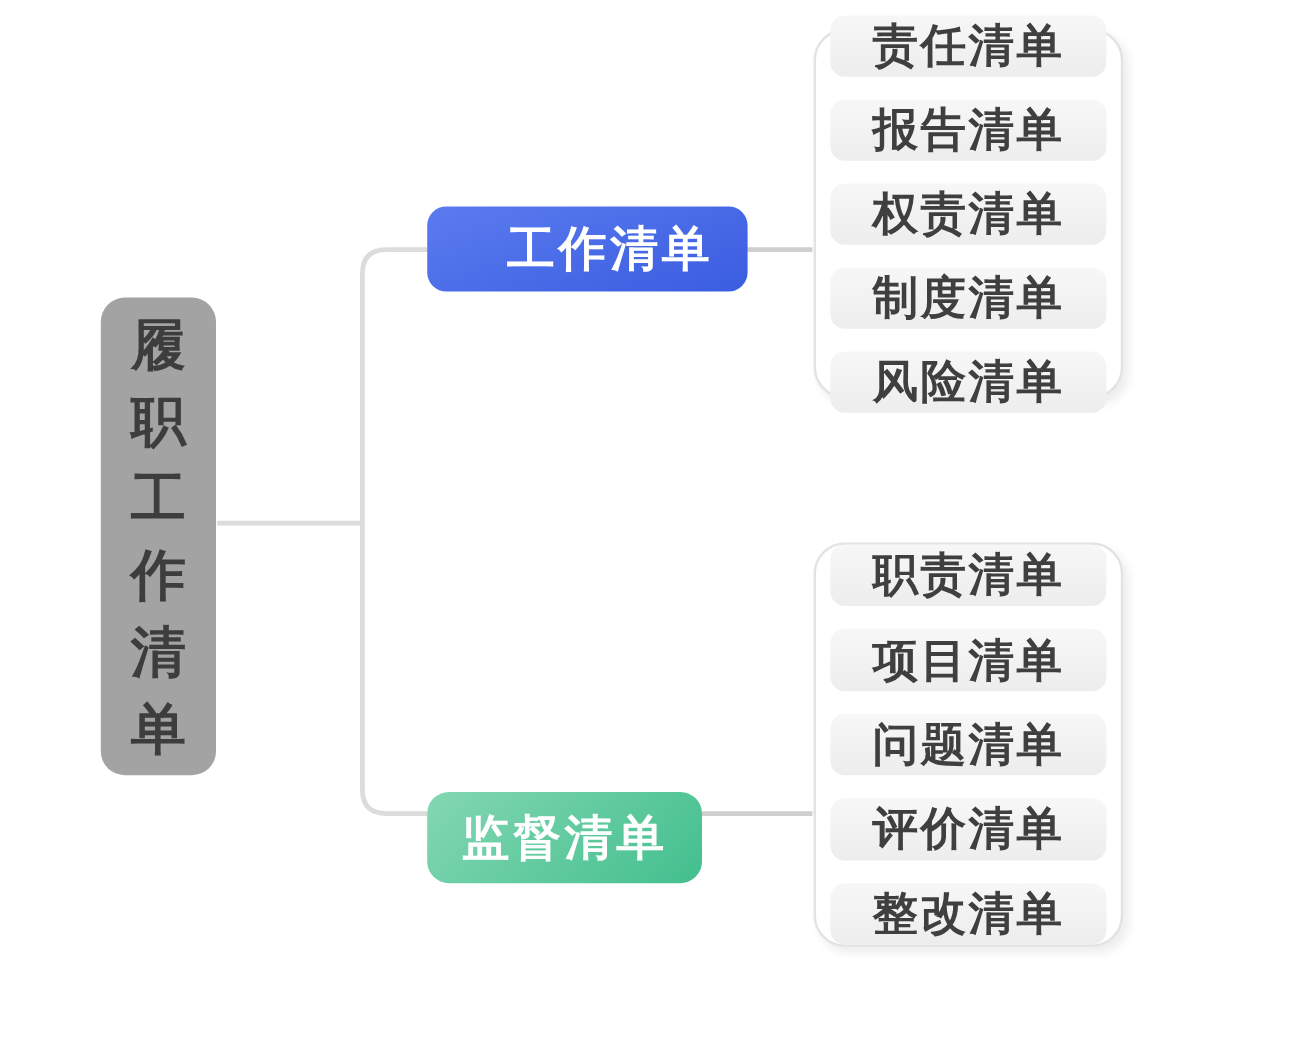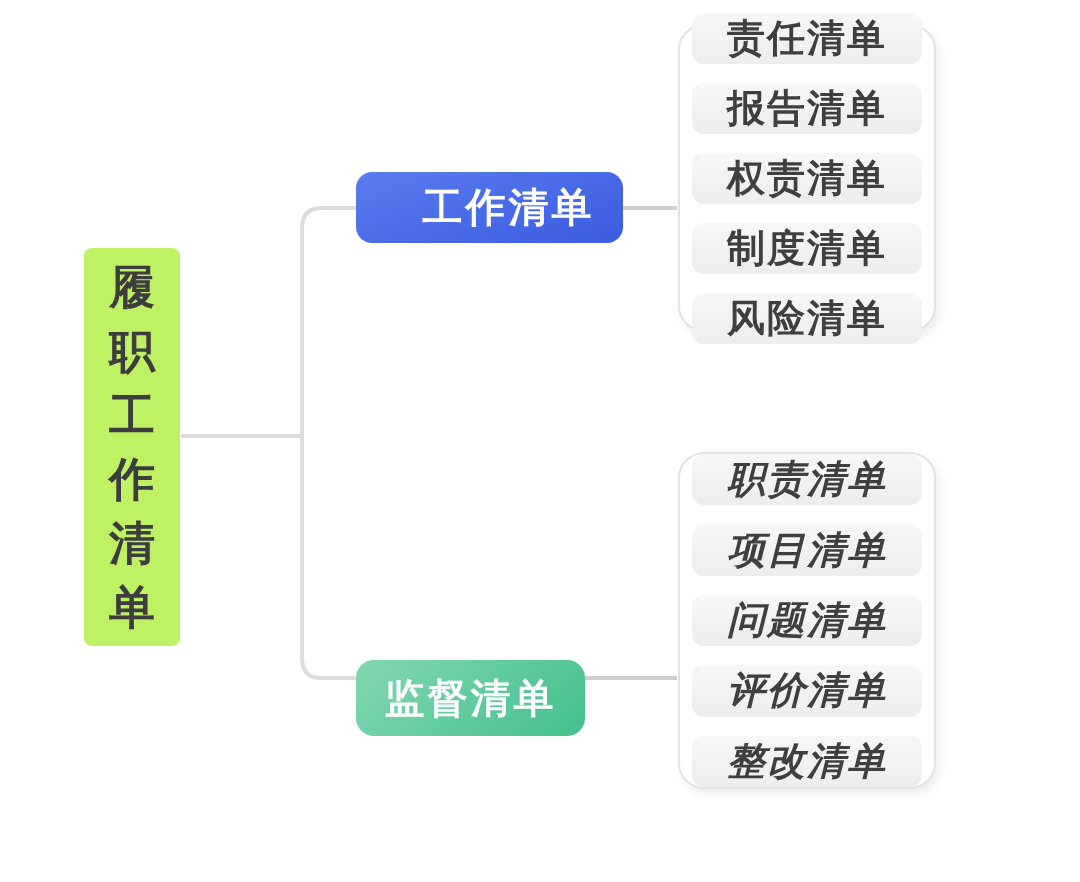--- a/index.html
+++ b/index.html
@@ -7,21 +7,21 @@
     width:1080px;height:882px;position:relative;overflow:hidden;
     background:#ffffff;
     font-family:"Liberation Sans","DejaVu Sans",sans-serif;
   }
   .canvas{position:absolute;inset:0;}
   svg.connectors{position:absolute;left:0;top:0;width:1080px;height:882px;}
 
   
   .root-node{
     position:absolute;left:84px;top:248px;width:96px;height:398px;
-    background:#bef264;border-radius:8px;
+    background:#a3a3a3;border-radius:20px;
     display:flex;align-items:center;justify-content:center;
   }
   .root-node .vtext{
     width:50px;text-align:center;
     font-size:46px;font-weight:700;color:#3d3d3d;
     line-height:64px;word-break:break-all;
   }
 
   
   .branch-node{
@@ -35,21 +35,21 @@
 
   
   .leaf-group{
     position:absolute;left:678px;width:258px;box-sizing:border-box;
     background:#ffffff;border:2px solid #e3e3e3;border-radius:26px;
     box-shadow:4px 5px 8px rgba(0,0,0,0.07);
     display:flex;flex-direction:column;justify-content:center;
     gap:19px;padding:0 12px;
   }
   .leaf-group-work{top:24px;height:308px;}
-  .leaf-group-supervision{top:452px;height:337px;font-style:italic;}
+  .leaf-group-supervision{top:452px;height:337px;}
 
   .leaf-item{
     height:57px;border-radius:12px;
     background:linear-gradient(180deg,#f7f7f7 0%,#ededee 100%);
     display:flex;align-items:center;justify-content:center;
     font-size:38px;font-weight:700;color:#3f3f3f;letter-spacing:2px;
   }
 </style>
 </head>
 <body>

